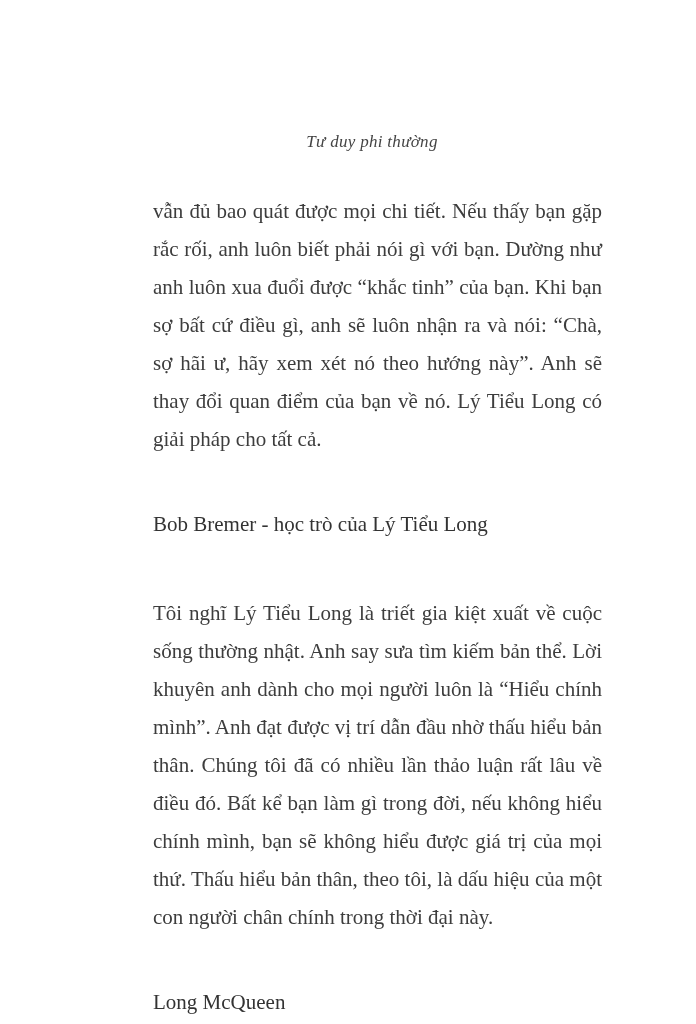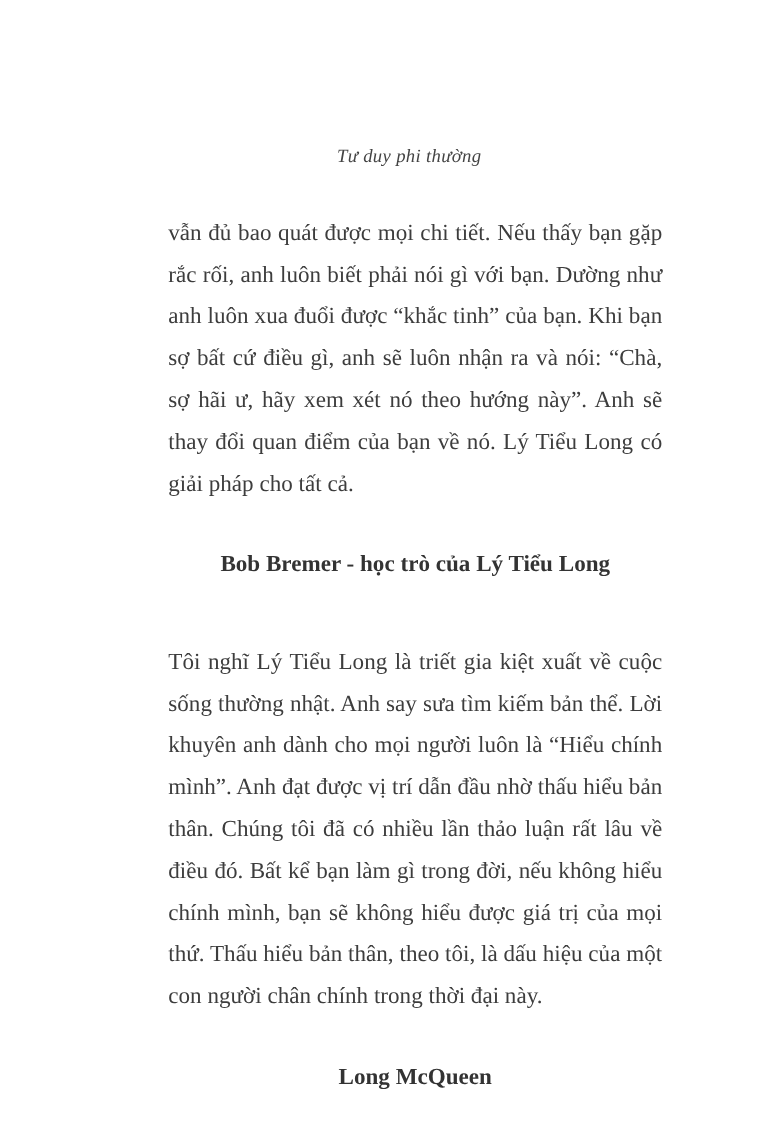--- a/index.html
+++ b/index.html
@@ -36,24 +36,24 @@
     font-size: 21px;
     line-height: 38px;
     text-align: justify;
     text-justify: inter-word;
   }
   .paragraph {
     margin: 0;
     color: #3d3d3d;
   }
   .attribution {
-    text-align: center;
-    font-weight: bold;
+    text-align: left;
+    font-weight: normal;
     color: #333333;
-    margin-top: 12px;
+    margin-top: 24px;
     margin-bottom: 28px;
     font-size: 21px;
     line-height: 36px;
   }
   .page-number {
     position: absolute;
     bottom: 99px;
     left: 0;
     width: 100%;
     text-align: center;

